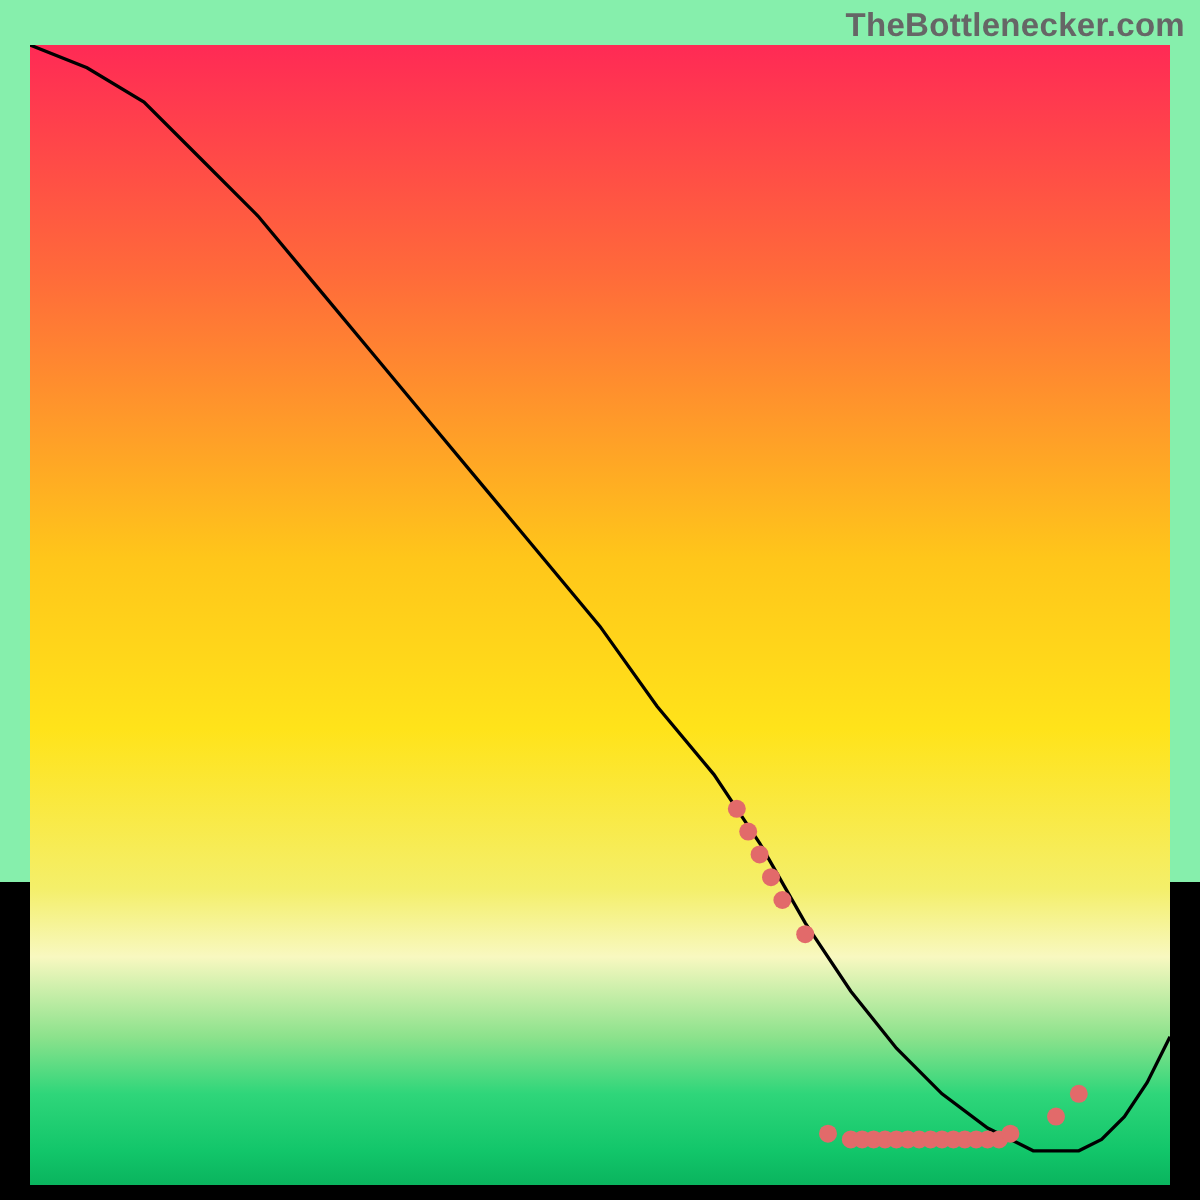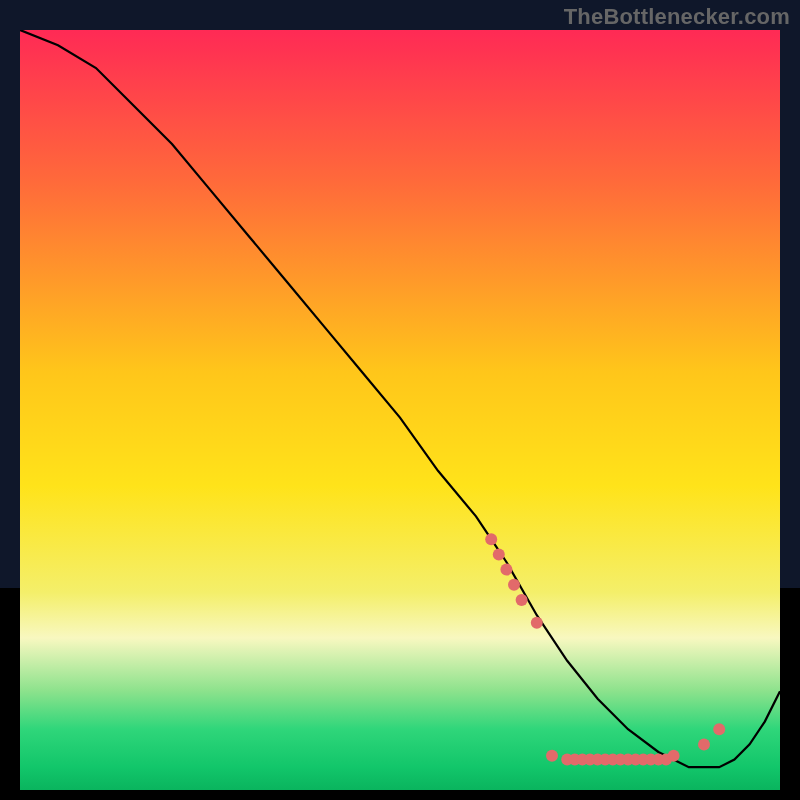--- a/index.html
+++ b/index.html
@@ -8,21 +8,21 @@
     width: 800px;
     height: 800px;
     background: #000;
     overflow: hidden;
     font-family: Arial, Helvetica, sans-serif;
   }
   .stage {
     position: relative;
     width: 800px;
     height: 588px;
-    background: #0f172a;
+    background: #86efac;
   }
   .watermark {
     position: absolute;
     top: 4px;
     right: 10px;
     color: #666;
     font-size: 22px;
     font-weight: 600;
     letter-spacing: 0.2px;
     user-select: none;

